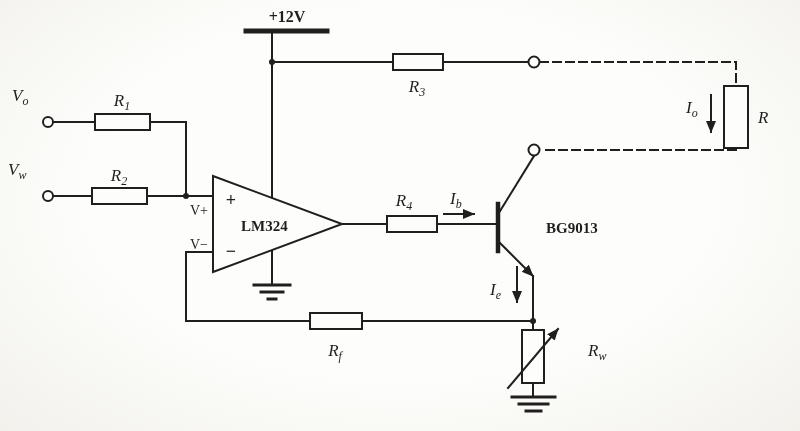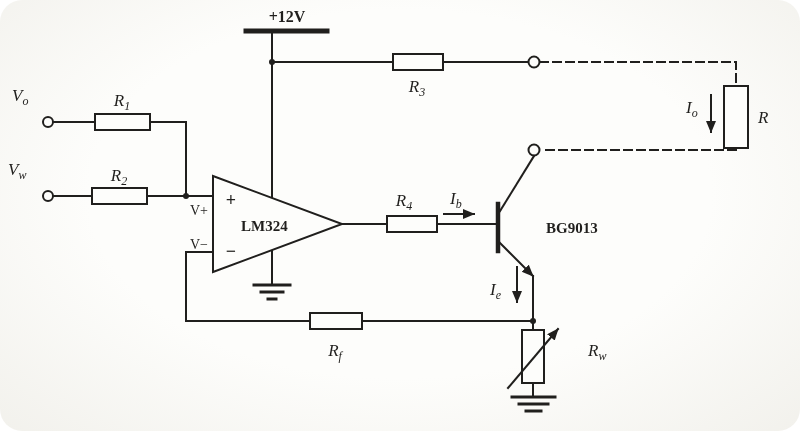--- a/index.html
+++ b/index.html
@@ -1,19 +1,19 @@
 <!DOCTYPE html>
 <html><head>
 <meta charset="utf-8">
 <style>
   html,body{margin:0;padding:0;background:#ffffff;}
   .scan{
     width:800px;height:431px;position:relative;overflow:hidden;
     background:radial-gradient(ellipse at 50% 45%, #fdfdfb 55%, #f2f1ec 100%);
-    border-radius:22px;
+    border-radius:0;
   }
   svg{display:block;}
   svg text{font-family:"Liberation Serif","DejaVu Serif",serif;fill:#201f1d;}
   .lbl{font-size:17px;font-style:italic;}
   .sub{font-size:12px;font-style:italic;}
   .chip{font-size:15px;font-weight:700;font-style:normal;}
   .pin{font-size:14px;font-style:normal;}
   .sign{font-size:18px;font-weight:700;font-style:normal;}
   .pow{font-size:16px;font-weight:700;font-style:normal;}
   .w{stroke:#201f1d;stroke-width:2;fill:none;stroke-linecap:square;}

